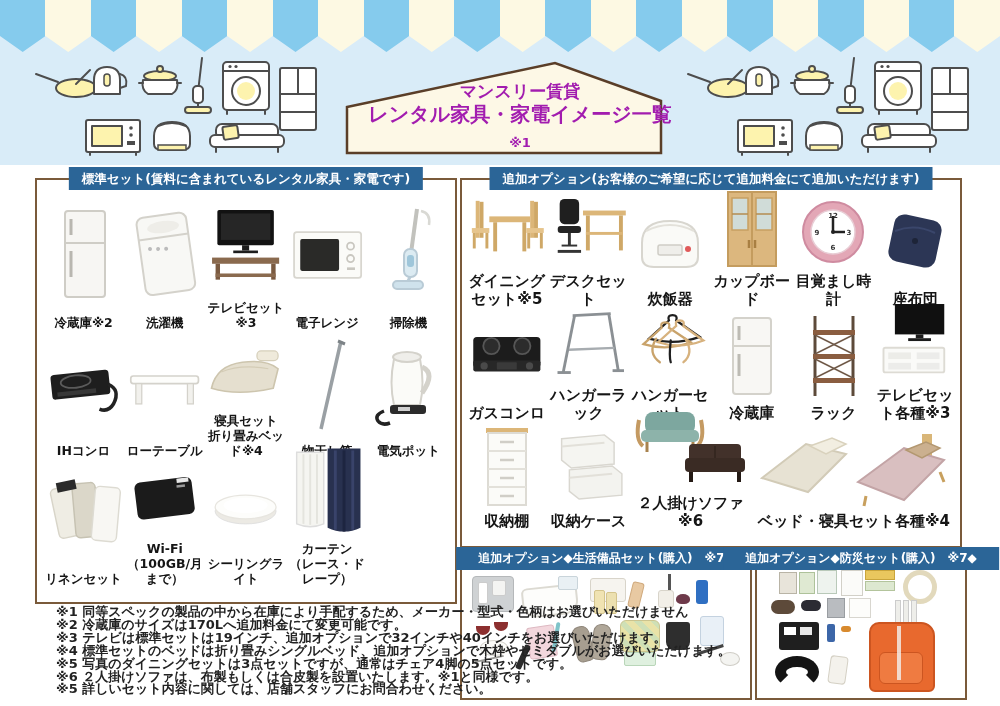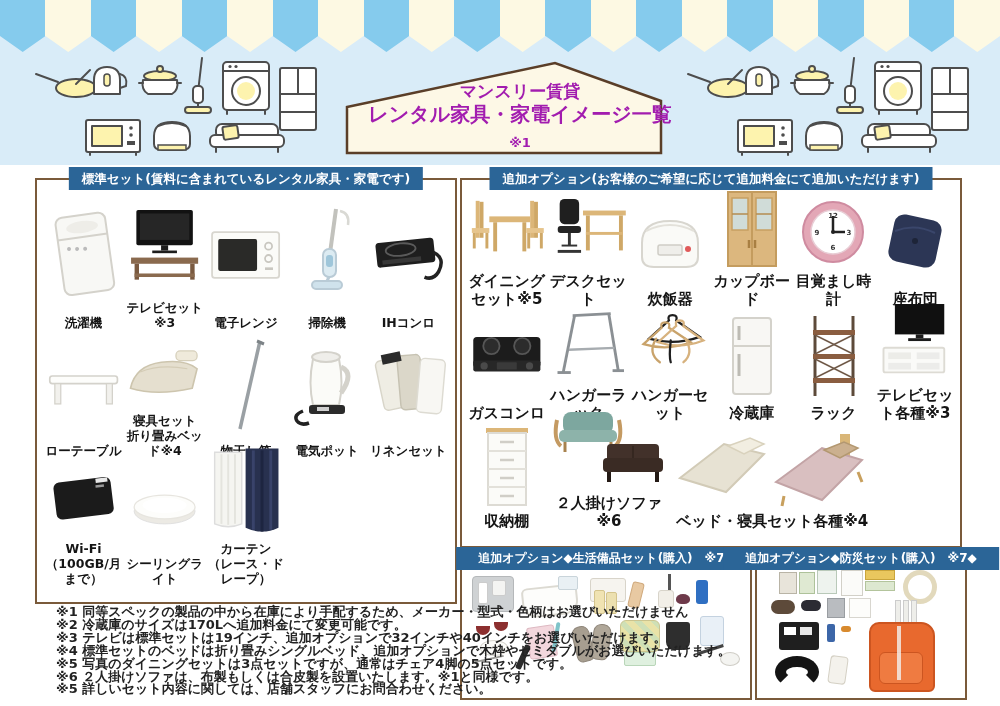--- a/index.html
+++ b/index.html
@@ -197,20 +197,31 @@
         <div class="title-line1">マンスリー賃貸</div>
         <div class="title-line2"><span>レンタル家具・家電イメージ一覧</span><span class="title-note">※1</span></div>
       </div>
     </div>
   </div>
 
   <div class="sec-box std-box">
     <div class="sec-header">標準セット(賃料に含まれているレンタル家具・家電です)</div>
     <div class="std-grid">
 
+      <div class="cell">
+        <div class="art">
+          <svg width="78" height="96" viewBox="0 0 78 96">
+              <rect x="20" y="4" width="40" height="86" rx="3" fill="#f7f6f3" stroke="#cfcdc6" stroke-width="2"></rect>
+              <line x1="20" y1="36" x2="60" y2="36" stroke="#cfcdc6" stroke-width="2"></line>
+              <line x1="26" y1="12" x2="26" y2="28" stroke="#b9b7b0" stroke-width="3"></line>
+              <line x1="26" y1="44" x2="26" y2="70" stroke="#b9b7b0" stroke-width="3"></line>
+            </svg>
+        </div>
+        <div class="lbl">冷蔵庫※2</div>
+      </div>
 
       <div class="cell">
         <div class="art">
           <svg width="80" height="96" viewBox="0 0 80 96">
               <g transform="rotate(-8 40 48)">
                 <rect x="16" y="8" width="50" height="78" rx="7" fill="#f8f8f5" stroke="#d4d2cb" stroke-width="2"></rect>
                 <line x1="16" y1="30" x2="66" y2="30" stroke="#d4d2cb" stroke-width="2"></line>
                 <circle cx="26" cy="40" r="2" fill="#bbb"></circle>
                 <circle cx="34" cy="41" r="2" fill="#bbb"></circle>
                 <circle cx="42" cy="42" r="2" fill="#bbb"></circle>
@@ -578,20 +589,35 @@
               <line x1="14" y1="67" x2="52" y2="67" stroke="#e3e1da" stroke-width="2"></line>
               <line x1="26" y1="22" x2="40" y2="22" stroke="#d0cec7" stroke-width="2.5"></line>
               <line x1="26" y1="40" x2="40" y2="40" stroke="#d0cec7" stroke-width="2.5"></line>
               <line x1="26" y1="58" x2="40" y2="58" stroke="#d0cec7" stroke-width="2.5"></line>
               <line x1="26" y1="76" x2="40" y2="76" stroke="#d0cec7" stroke-width="2.5"></line>
             </svg>
         </div>
         <div class="lbl">収納棚</div>
       </div>
 
+      <div class="cell sp2">
+        <div class="art">
+          <svg width="84" height="92" viewBox="0 0 84 92">
+              <g>
+                <path d="M14,18 l44,-4 l10,8 v22 l-44,4 l-10,-8 z" fill="#f5f5f1" stroke="#d9d7d0" stroke-width="1.5"></path>
+                <line x1="14" y1="26" x2="58" y2="22" stroke="#e2e0d9" stroke-width="2"></line>
+              </g>
+              <g>
+                <path d="M22,50 l44,-4 l10,8 v22 l-44,4 l-10,-8 z" fill="#f3f3ef" stroke="#d9d7d0" stroke-width="1.5"></path>
+                <line x1="22" y1="58" x2="66" y2="54" stroke="#e2e0d9" stroke-width="2"></line>
+              </g>
+            </svg>
+        </div>
+        <div class="lbl">収納ケース</div>
+      </div>
 
       <div class="cell sp3">
         <div class="art">
           <svg width="120" height="92" viewBox="0 0 120 92">
               <g>
                 <rect x="14" y="10" width="50" height="22" rx="8" fill="#7da79f"></rect>
                 <rect x="10" y="28" width="58" height="12" rx="5" fill="#8db3aa"></rect>
                 <path d="M8,18 q-4,20 4,26" stroke="#c49a62" stroke-width="4" fill="none"></path>
                 <path d="M70,18 q4,20 -4,26" stroke="#c49a62" stroke-width="4" fill="none"></path>
                 <line x1="16" y1="40" x2="16" y2="50" stroke="#a8834f" stroke-width="3"></line>

